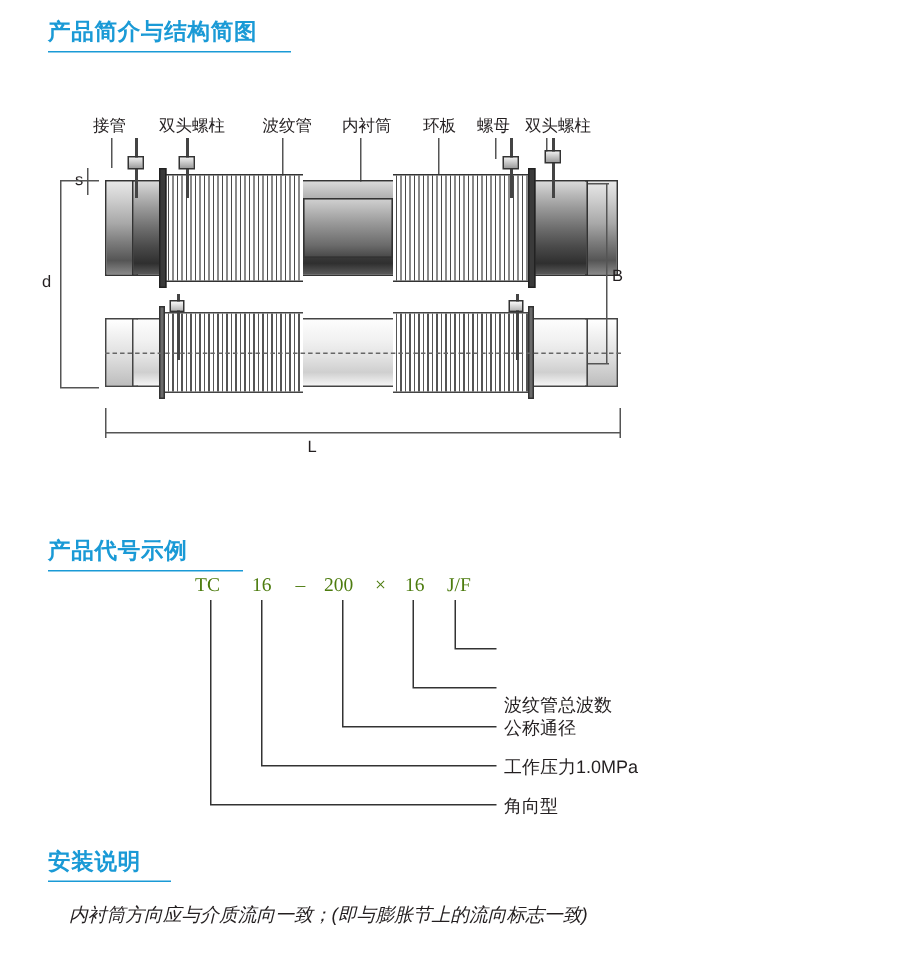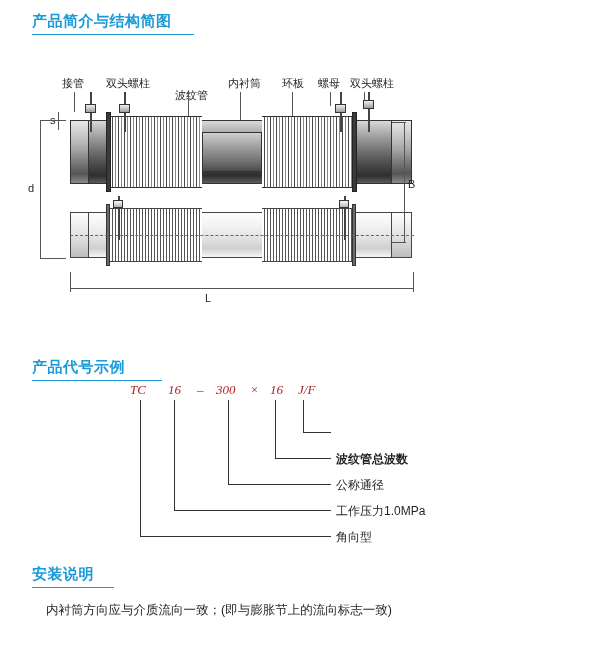--- a/index.html
+++ b/index.html
@@ -200,23 +200,22 @@
   
   #figure-2 {
     position: absolute;
     left: 0; top: 382px;
     width: 600px; height: 175px;
   }
   .code-token {
     position: absolute;
     font-size: 13px;
     font-family: "Liberation Serif", serif;
-    color: #b91c1c;
+    color: #4d7c0f;
     white-space: nowrap;
-    font-style: italic;
   }
   .code-desc {
     position: absolute;
     font-size: 12px;
     color: #231f20;
     white-space: nowrap;
   }
   .vline {
     position: absolute;
     width: 1px;
@@ -231,33 +230,33 @@
   
   #install-notes {
     position: absolute;
     left: 46px;
     top: 600px;
     width: 520px;
     font-size: 12.5px;
     line-height: 21px;
     color: #231f20;
   }
-  #install-notes div { white-space: nowrap; }
+  #install-notes div { white-space: nowrap; font-style: italic; }
 </style>
 </head>
 <body>
 
 <div class="section-title" id="title-1">产品简介与结构简图</div>
 <div class="title-rule" id="rule-1"></div>
 
 <div id="figure-1">
 
   <div class="fig-label" style="left:62px; top:16px;">接管</div>
   <div class="fig-label" style="left:106px; top:16px;">双头螺柱</div>
-  <div class="fig-label" style="left:175px; top:16px;margin-top:12px;">波纹管</div>
+  <div class="fig-label" style="left:175px; top:16px;">波纹管</div>
   <div class="fig-label" style="left:228px; top:16px;">内衬筒</div>
   <div class="fig-label" style="left:282px; top:16px;">环板</div>
   <div class="fig-label" style="left:318px; top:16px;">螺母</div>
   <div class="fig-label" style="left:350px; top:16px;">双头螺柱</div>
 
   <div class="leader" style="left:74px;  top:32px; height:20px;"></div>
   <div class="leader" style="left:124px; top:32px; height:14px;"></div>
   <div class="leader" style="left:188px; top:32px; height:32px;"></div>
   <div class="leader" style="left:240px; top:32px; height:42px;"></div>
   <div class="leader" style="left:292px; top:32px; height:24px;"></div>
@@ -315,38 +314,38 @@
 </div>
 
 <div class="section-title" id="title-2">产品代号示例</div>
 <div class="title-rule" id="rule-2"></div>
 
 <div id="figure-2">
 
   <div class="code-token" style="left:130px; top:0px;">TC</div>
   <div class="code-token" style="left:168px; top:0px;">16</div>
   <div class="code-token" style="left:197px; top:0px;">–</div>
-  <div class="code-token" style="left:216px; top:0px;">300</div>
+  <div class="code-token" style="left:216px; top:0px;">200</div>
   <div class="code-token" style="left:250px; top:0px;">×</div>
   <div class="code-token" style="left:270px; top:0px;">16</div>
   <div class="code-token" style="left:298px; top:0px;">J/F</div>
 
   <div class="vline" style="left:303px; top:18px; height:32px;"></div>
   <div class="vline" style="left:275px; top:18px; height:58px;"></div>
   <div class="vline" style="left:228px; top:18px; height:84px;"></div>
   <div class="vline" style="left:174px; top:18px; height:110px;"></div>
   <div class="vline" style="left:140px; top:18px; height:136px;"></div>
 
   <div class="hline" style="left:303px; top:50px;  width:28px;"></div>
   <div class="hline" style="left:275px; top:76px;  width:56px;"></div>
   <div class="hline" style="left:228px; top:102px; width:103px;"></div>
   <div class="hline" style="left:174px; top:128px; width:157px;"></div>
   <div class="hline" style="left:140px; top:154px; width:191px;"></div>
 
-  <div class="code-desc" style="left:336px; top:69px;font-weight:bold;">波纹管总波数</div>
+  <div class="code-desc" style="left:336px; top:80px;">波纹管总波数</div>
   <div class="code-desc" style="left:336px; top:95px;">公称通径</div>
   <div class="code-desc" style="left:336px; top:121px;">工作压力1.0MPa</div>
   <div class="code-desc" style="left:336px; top:147px;">角向型</div>
 </div>
 
 <div class="section-title" id="title-3">安装说明</div>
 <div class="title-rule" id="rule-3"></div>
 
 <div id="install-notes">
   <div>内衬筒方向应与介质流向一致；(即与膨胀节上的流向标志一致)</div>

